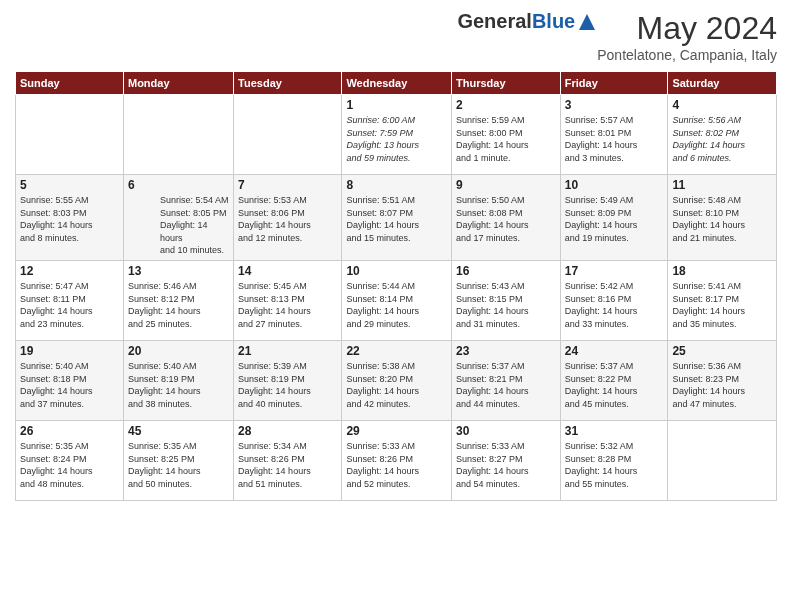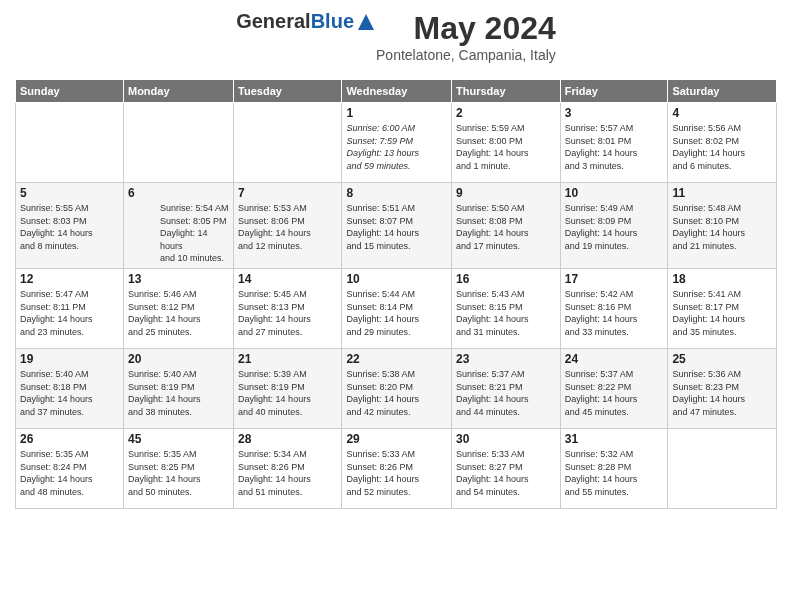--- a/index.html
+++ b/index.html
@@ -10,23 +10,23 @@
       height: 612px;
       overflow: hidden;
     }
     .page {
       width: 792px;
       height: 612px;
       padding: 10px 15px;
     }
     .header {
       display: flex;
-      justify-content: center;
+      justify-content: flex-end;
       align-items: flex-start;
-      margin-bottom: 16px;
+      margin-bottom: 8px;
     }
     .logo {
       display: flex;
       align-items: center;
     }
     .logo-text {
       font-size: 20px;
       font-weight: bold;
     }
     .logo-general { color: #333; }
@@ -35,33 +35,33 @@
       width: 20px;
       height: 20px;
       margin-left: 2px;
     }
     .title-area {
       text-align: right;
     }
     .month-title {
       font-size: 32px;
       color: #333;
-      font-weight: bold;
+      font-weight: normal;
     }
     .location {
       font-size: 14px;
       color: #555;
     }
     .calendar {
       width: 100%;
       border-collapse: collapse;
       font-size: 10px;
     }
     .calendar th {
-      background-color: #737373;
+      background-color: #7f1d1d;
       color: white;
       padding: 5px 4px;
       text-align: left;
       font-size: 11px;
       font-weight: bold;
       border: 1px solid #fff;
     }
     .calendar td {
       border: 1px solid #ccc;
       padding: 3px 4px;
@@ -140,21 +140,21 @@
           </td>
           <td>
             <div class="day-num">3</div>
             <div class="day-info" style="white-space: pre-line;">Sunrise: 5:57 AM
 Sunset: 8:01 PM
 Daylight: 14 hours
 and 3 minutes.</div>
           </td>
           <td>
             <div class="day-num">4</div>
-            <div class="day-info" style="white-space: pre-line;">Sunrise: 5:56 AM
+            <div class="day-info" style="white-space: pre-line; font-style: italic;">Sunrise: 5:56 AM
 Sunset: 8:02 PM
 Daylight: 14 hours
 and 6 minutes.</div>
           </td>
         </tr>
         <tr>
           <td>
             <div class="day-num">5</div>
             <div class="day-info" style="white-space: pre-line;">Sunrise: 5:55 AM
 Sunset: 8:03 PM

